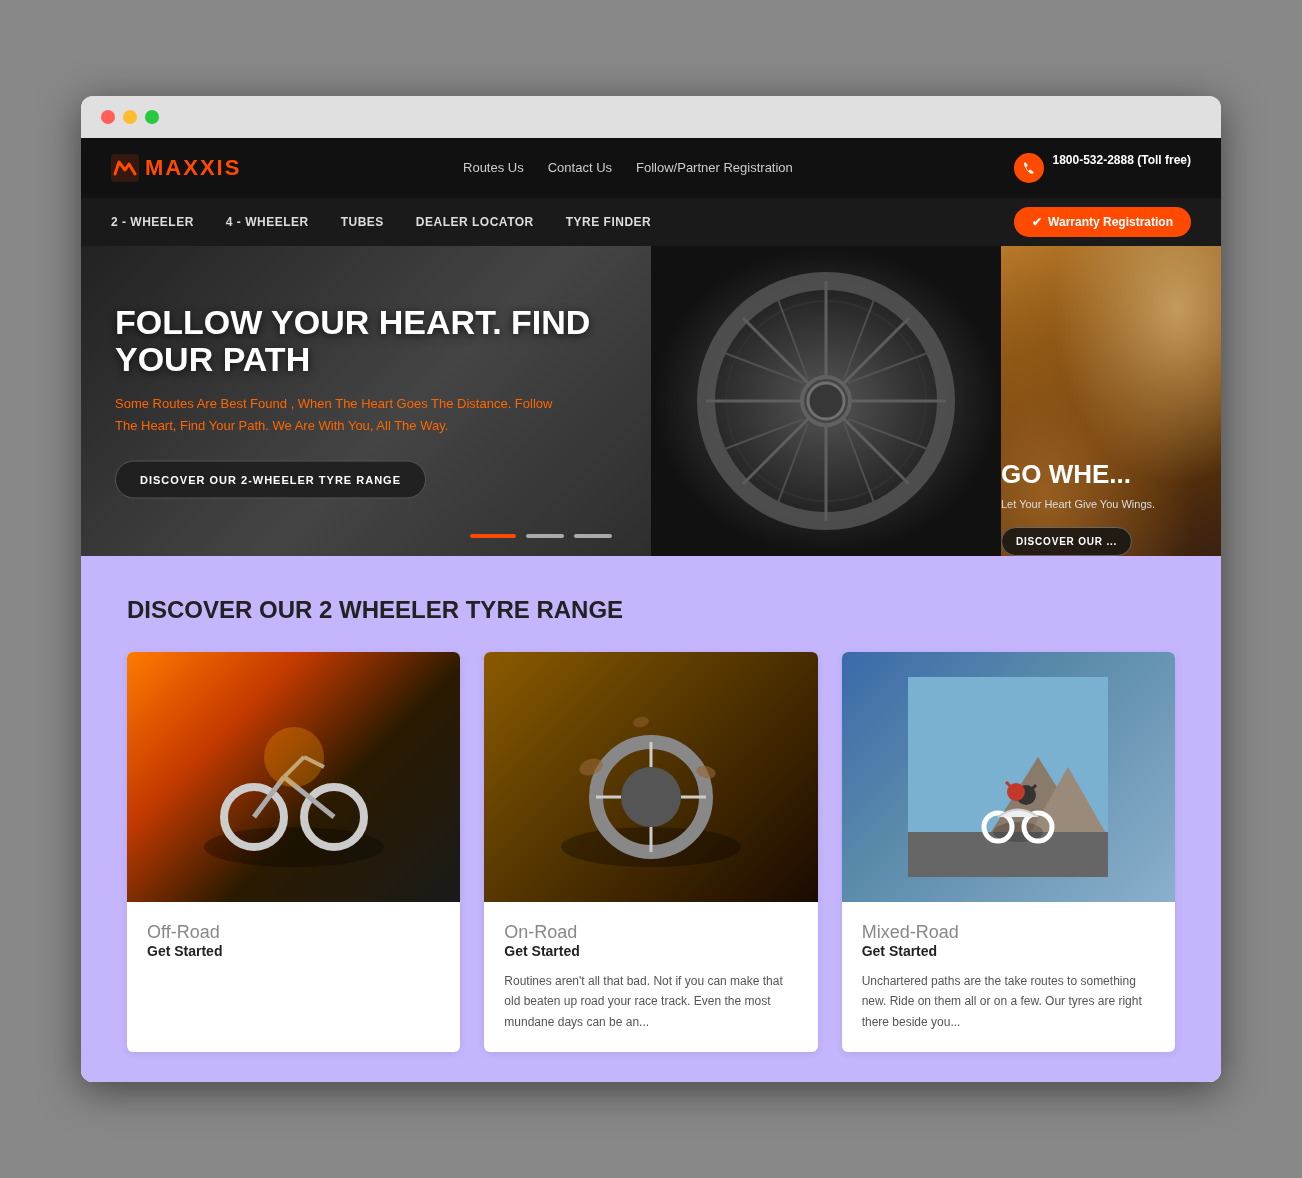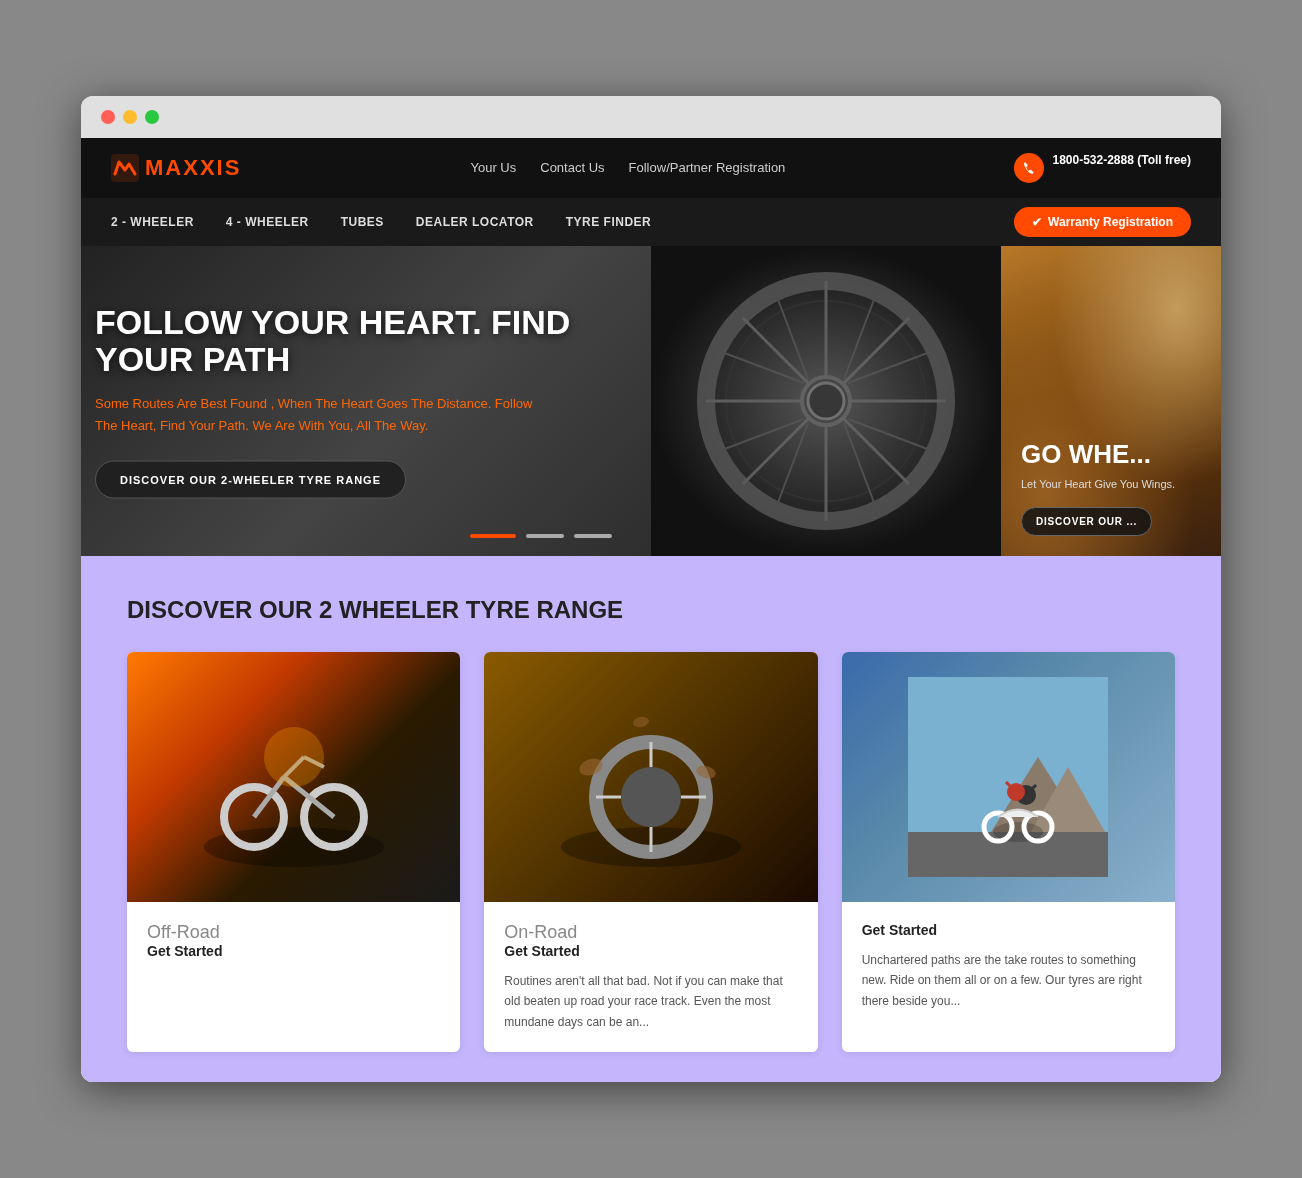--- a/index.html
+++ b/index.html
@@ -149,21 +149,21 @@
       align-items: center;
       justify-content: center;
     }
     .wheel-svg {
       width: 260px;
       height: 260px;
       opacity: 0.85;
     }
     .hero-text-area {
       position: absolute;
-      left: 14px;
+      left: 34px;
       top: 50%;
       transform: translateY(-50%);
       z-index: 2;
       max-width: 500px;
     }
     .hero-title {
       color: #fff;
       font-size: 34px;
       font-weight: 900;
       text-transform: uppercase;
@@ -211,21 +211,20 @@
     .cdot-inactive { background: #aaa; width: 38px; }
     
     .hero-side {
       width: 220px;
       position: relative;
       overflow: hidden;
       background: linear-gradient(160deg, #b5813a 0%, #8a5a2a 60%, #3a2a1a 100%);
       display: flex;
       flex-direction: column;
       justify-content: flex-end;
-      padding: 20px;
     }
     .hero-side-title {
       color: #fff;
       font-size: 26px;
       font-weight: 900;
       text-transform: uppercase;
       line-height: 1.1;
       margin-bottom: 8px;
     }
     .hero-side-sub {
@@ -341,21 +340,21 @@
     <div class="top-bar">
       <div class="logo">
         <svg class="logo-icon" viewBox="0 0 28 28" fill="none">
           <rect width="28" height="28" rx="4" fill="#ff4a00" opacity="0.15"></rect>
           <path d="M4 20 L8 8 L14 16 L18 10 L24 20" stroke="#ff4a00" stroke-width="3" fill="none" stroke-linecap="round" stroke-linejoin="round"></path>
         </svg>
         <span>MAXXIS</span>
       </div>
 
       <nav class="top-nav">
-        <a>Your Us</a>
+        <a>Routes Us</a>
         <a>Contact Us</a>
         <a>Follow/Partner Registration</a>
       </nav>
 
       <div class="phone-area">
         <div class="phone-icon-circle">
           <svg width="14" height="14" viewBox="0 0 14 14" fill="white">
             <path d="M2 2C2 2 3 1 4 2L5.5 4C5.5 4 6 5 5 5.5C4 6 4 6 5 8C6 10 6 10 7.5 9C8 8.5 9 9 9 9L11 10.5C12 11.5 11 12.5 11 12.5C9 14.5 2 7.5 2 2Z" fill="white"></path>
           </svg>
         </div>
@@ -506,20 +505,21 @@
               <path d="M90 140 Q110 125 130 140" fill="#eee" stroke="#ccc" stroke-width="2"></path>
 
               <circle cx="118" cy="118" r="10" fill="#333"></circle>
               <circle cx="108" cy="115" r="9" fill="#c0392b"></circle>
 
               <line x1="118" y1="118" x2="128" y2="108" stroke="#333" stroke-width="3"></line>
               <line x1="108" y1="115" x2="98" y2="105" stroke="#c0392b" stroke-width="3"></line>
             </svg>
           </div>
           <div class="card-body">
+            <div class="card-label">Mixed-Road</div>
             <div class="card-type">Get Started</div>
             <p class="card-desc">Unchartered paths are the take routes to something new. Ride on them all or on a few. Our tyres are right there beside you...</p>
           </div>
         </div>
 
       </div>
     </div>
 
   </div>
 </div>

